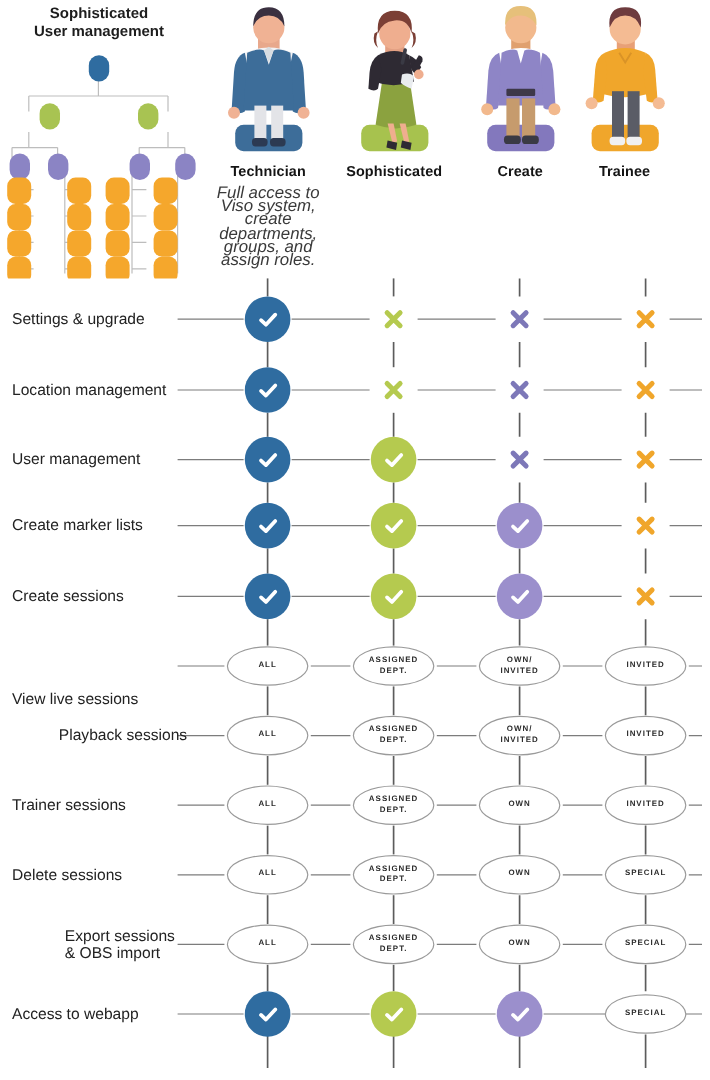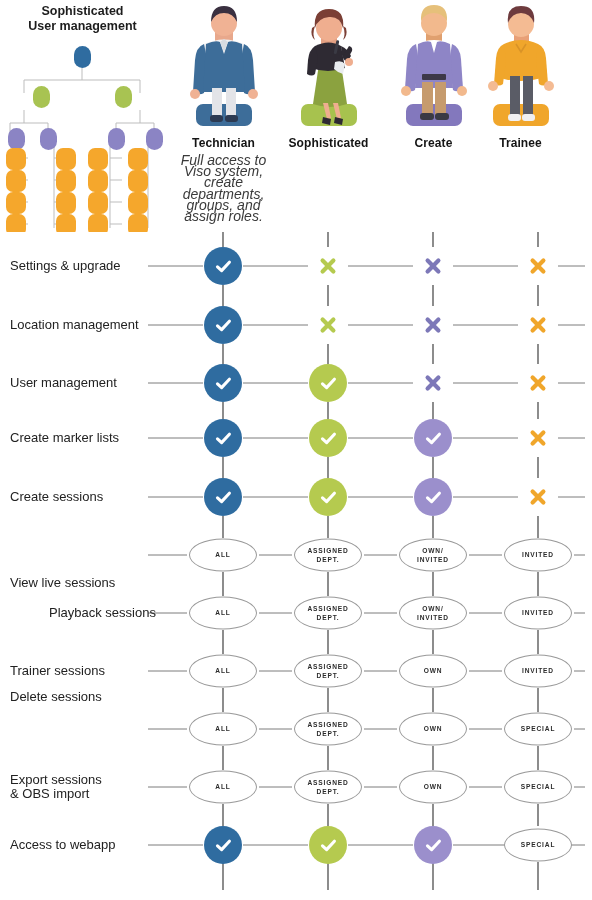--- a/index.html
+++ b/index.html
@@ -533,21 +533,21 @@
       <div class="node" style="left: 433px; top: 671px;">
         <div class="pill">
           <span>OWN</span>
         </div>
       </div>
       <div class="node" style="left: 538px; top: 671px;">
         <div class="pill">
           <span>INVITED</span>
         </div>
       </div>
-      <div class="row-label" style="top: 690px;">
+      <div class="row-label" style="top: 722px;">
         <div>Delete sessions</div>
       </div>
       <div class="node" style="left: 223px; top: 729px;">
         <div class="pill">
           <span>ALL</span>
         </div>
       </div>
       <div class="node" style="left: 328px; top: 729px;">
         <div class="pill">
           <span>
@@ -559,21 +559,21 @@
       <div class="node" style="left: 433px; top: 729px;">
         <div class="pill">
           <span>OWN</span>
         </div>
       </div>
       <div class="node" style="left: 538px; top: 729px;">
         <div class="pill">
           <span>SPECIAL</span>
         </div>
       </div>
-      <div class="row-label" style="top: 773px;">
+      <div class="row-label" style="top: 773px; margin-left: 44px;">
         <div>Export sessions</div>
         <div>&amp; OBS import</div>
       </div>
       <div class="node" style="left: 223px; top: 787px;">
         <div class="pill">
           <span>ALL</span>
         </div>
       </div>
       <div class="node" style="left: 328px; top: 787px;">
         <div class="pill">

